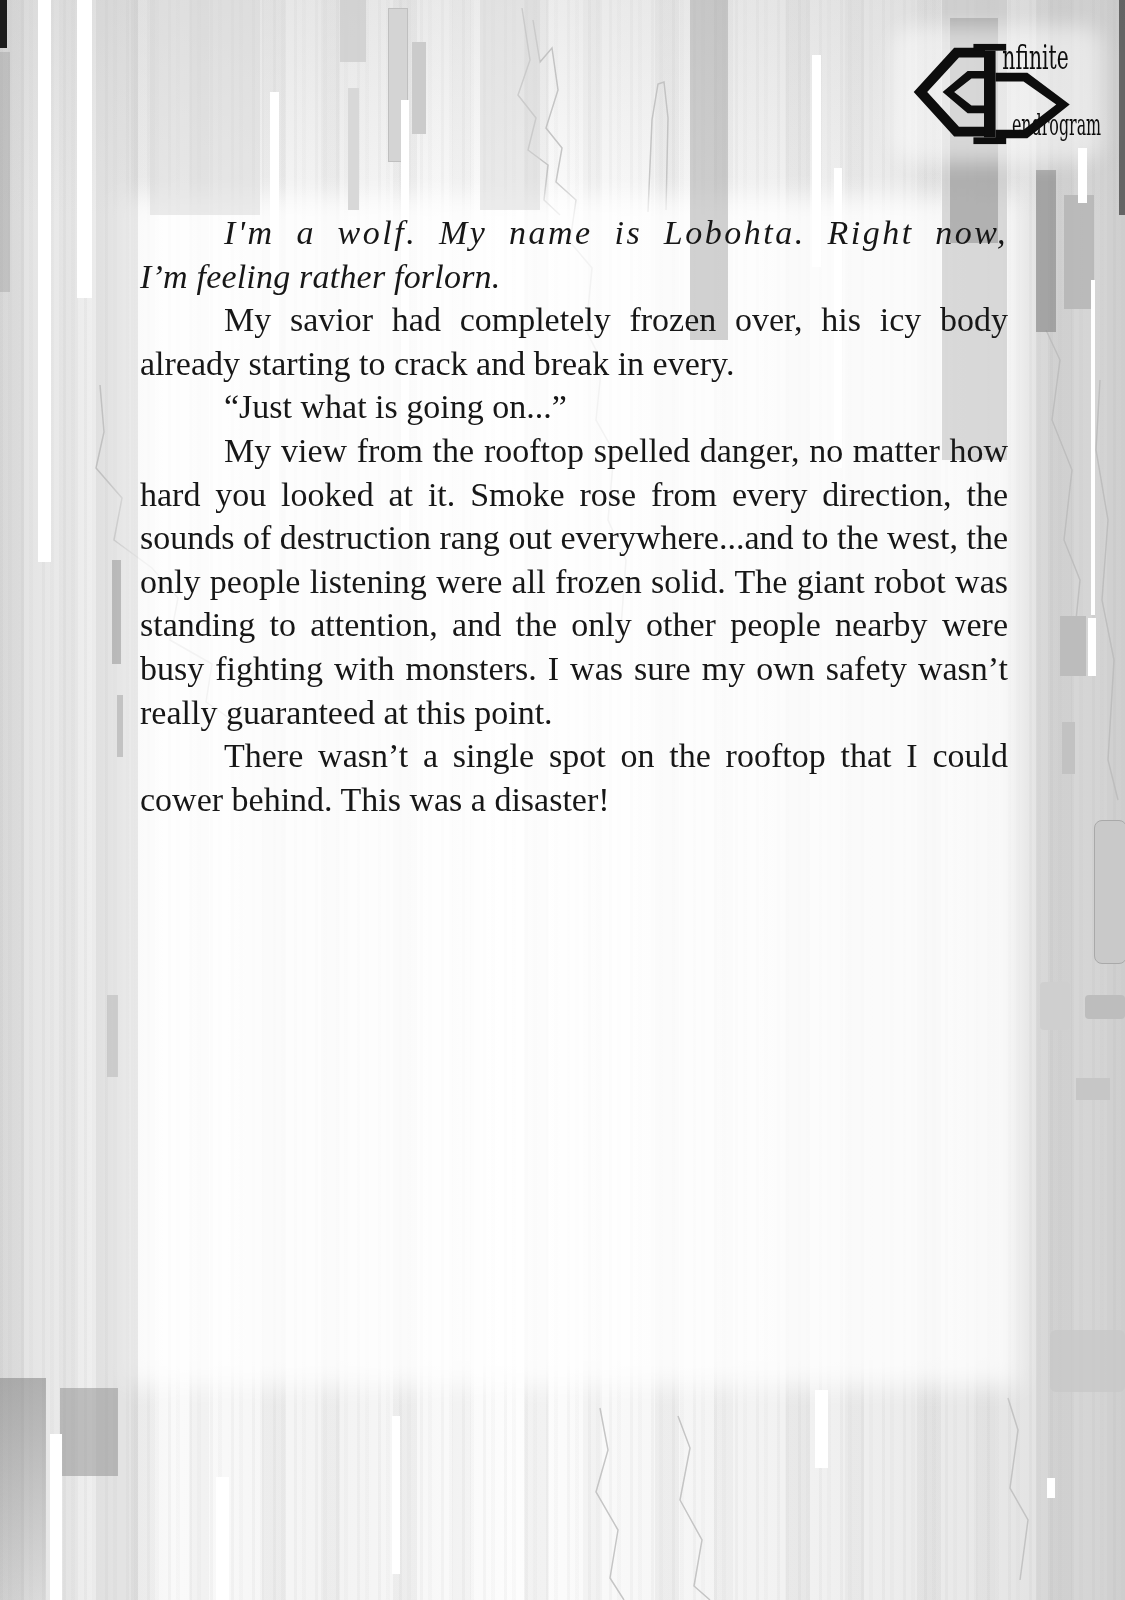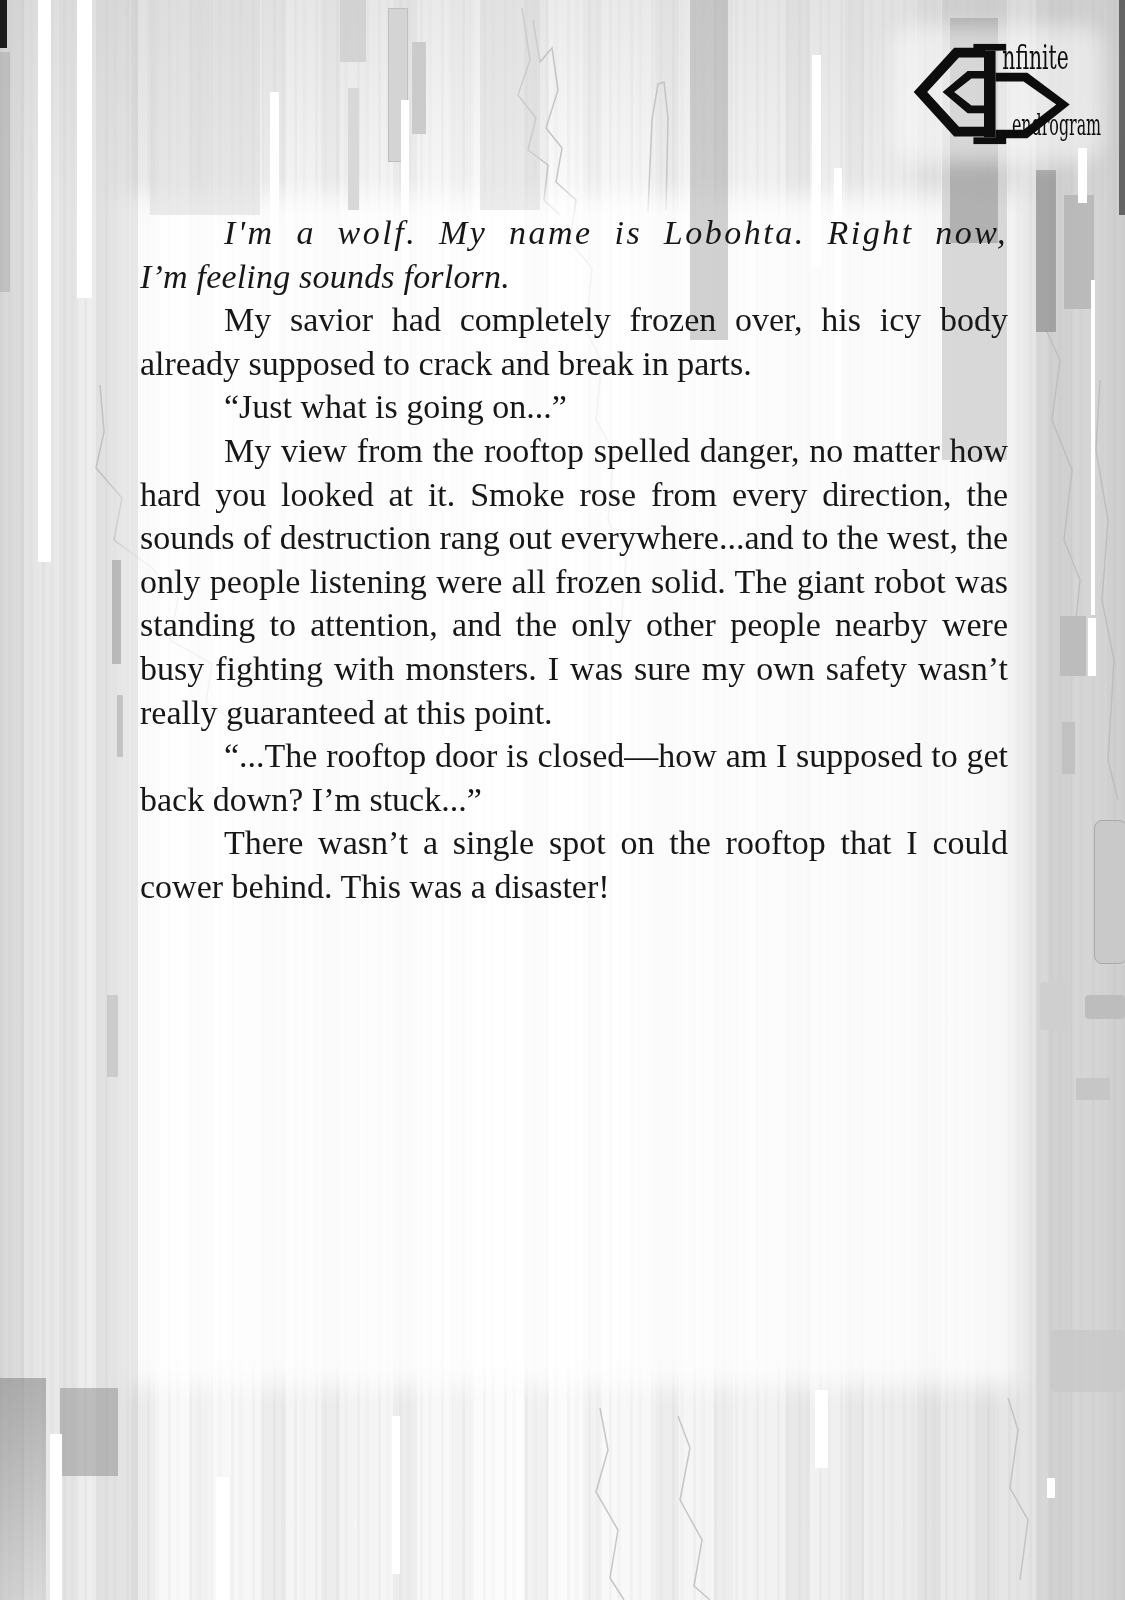--- a/index.html
+++ b/index.html
@@ -142,22 +142,21 @@
       </g>
       <g transform="translate(110,97) scale(0.55,1)">
         <text font-size="30" x="0" y="0">endrogram</text>
       </g>
     </svg>
   </div>
 
   <main class="text-block">
       <p class="para opening">
         <em class="line justify-last">I'm a wolf. My name is Lobohta. Right now,</em>
-        <em class="line plain">I’m feeling sounds forlorn.</em>
+        <em class="line plain">I’m feeling rather forlorn.</em>
       </p>
-      <p class="para "><span>My savior had completely frozen over, his icy body already supposed to crack and break in parts.</span></p>
+      <p class="para "><span>My savior had completely frozen over, his icy body already starting to crack and break in every.</span></p>
       <p class="para "><span>“Just what is going on...”</span></p>
       <p class="para "><span>My view from the rooftop spelled danger, no matter how hard you looked at it. Smoke rose from every direction, the sounds of destruction rang out everywhere...and to the west, the only people listening were all frozen solid. The giant robot was standing to attention, and the only other people nearby were busy fighting with monsters. I was sure my own safety wasn’t really guaranteed at this point.</span></p>
-      <p class="para "><span>“...The rooftop door is closed—how am I supposed to get back down? I’m stuck...”</span></p>
       <p class="para "><span>There wasn’t a single spot on the rooftop that I could cower behind. This was a disaster!</span></p>
     </main>
 
 </div>
 
 </body></html>

